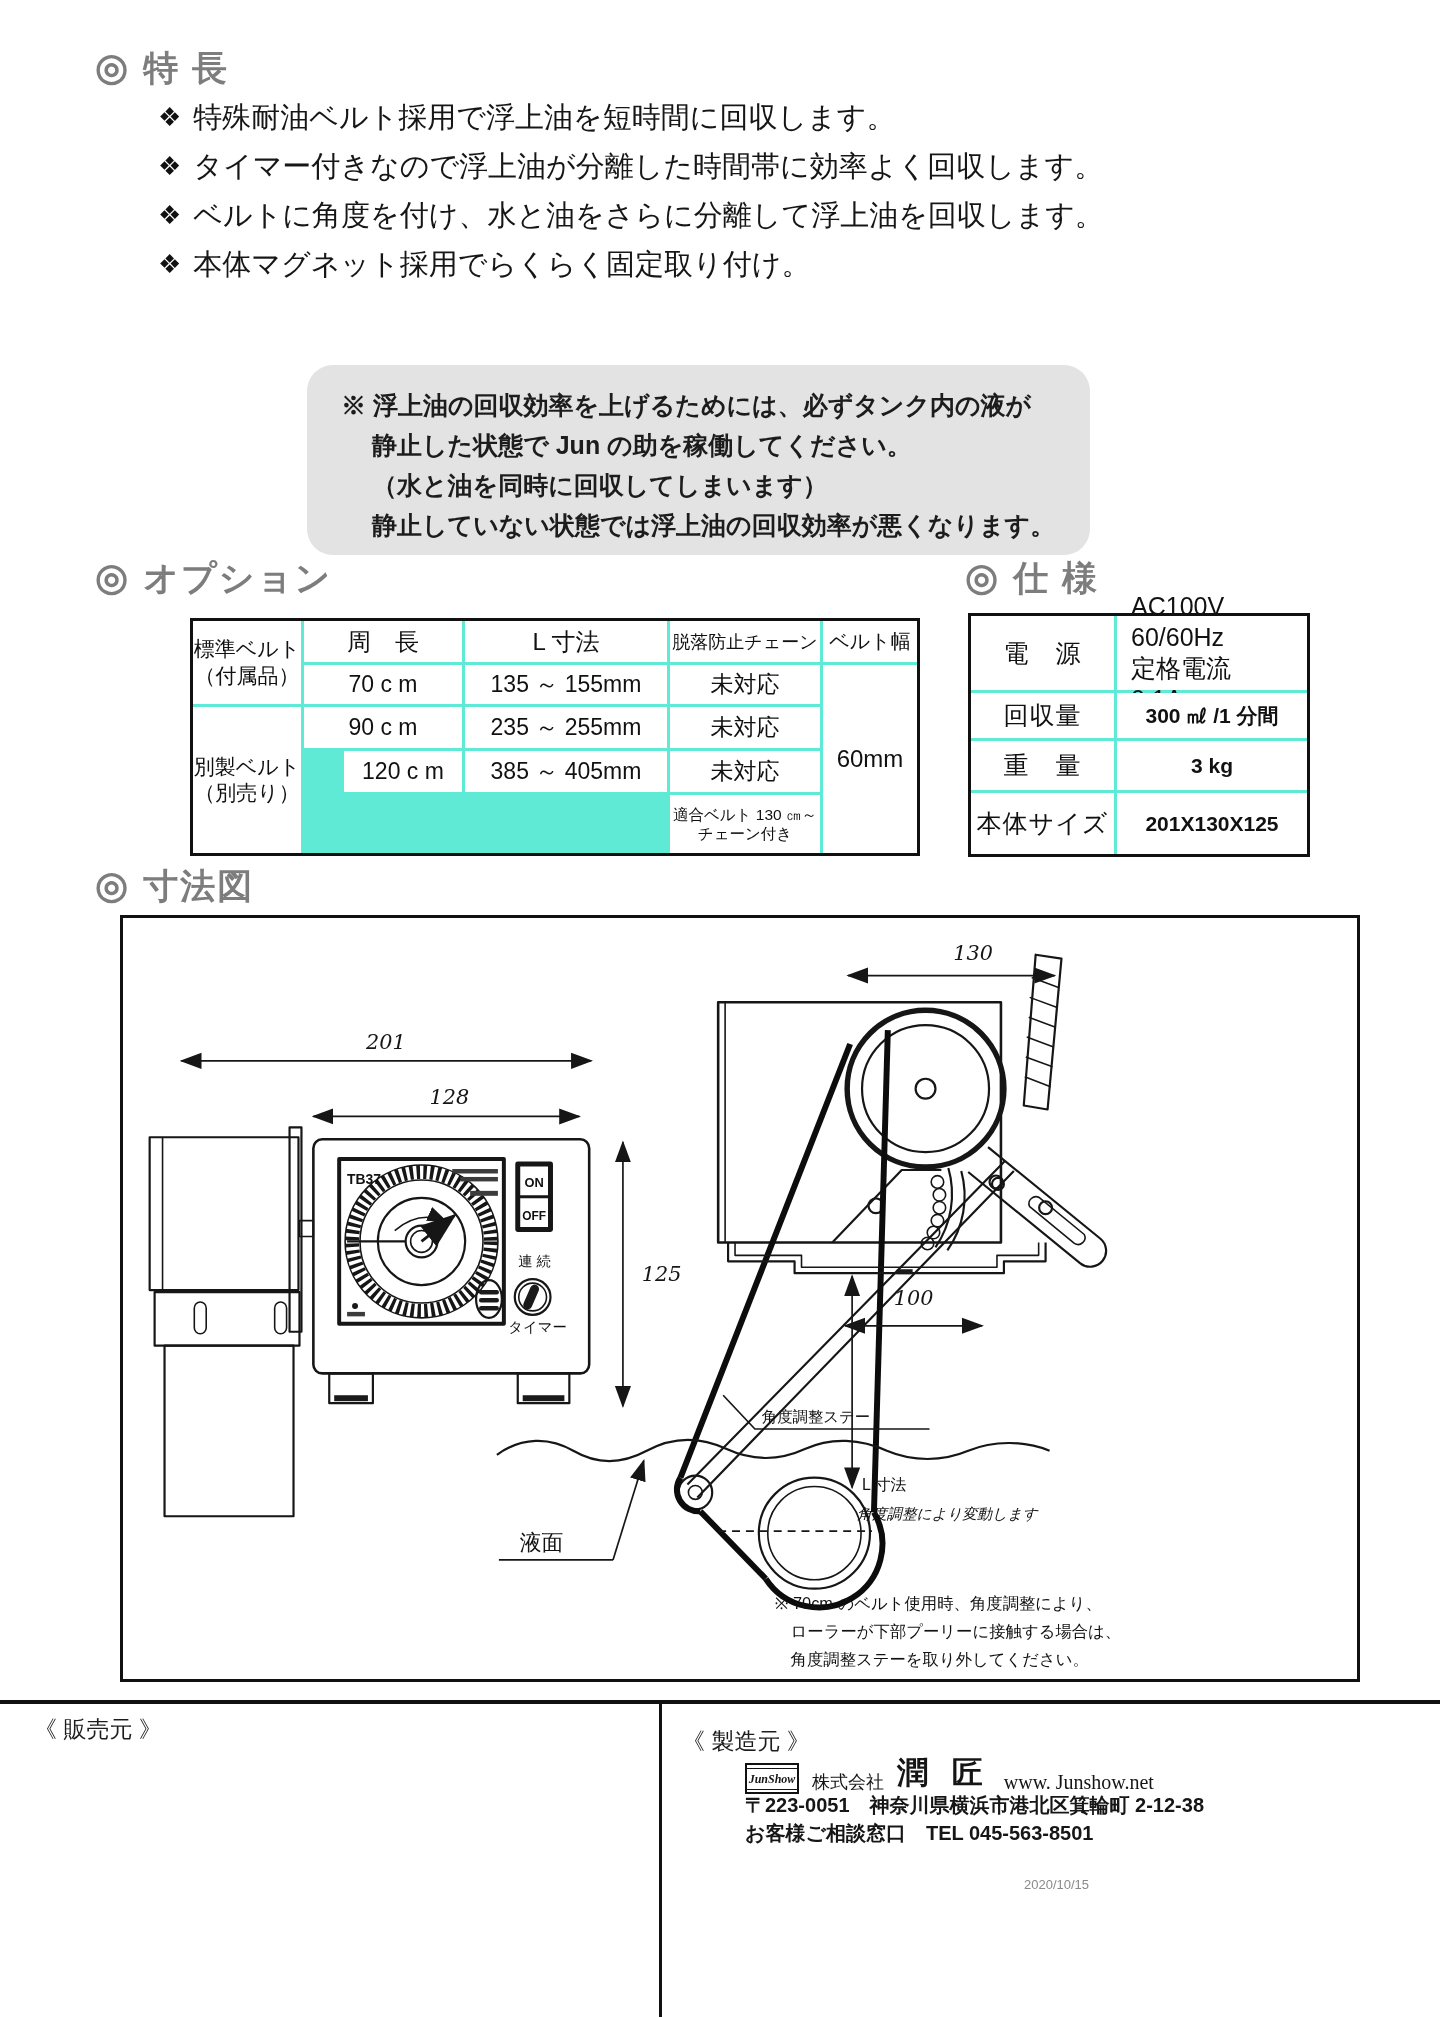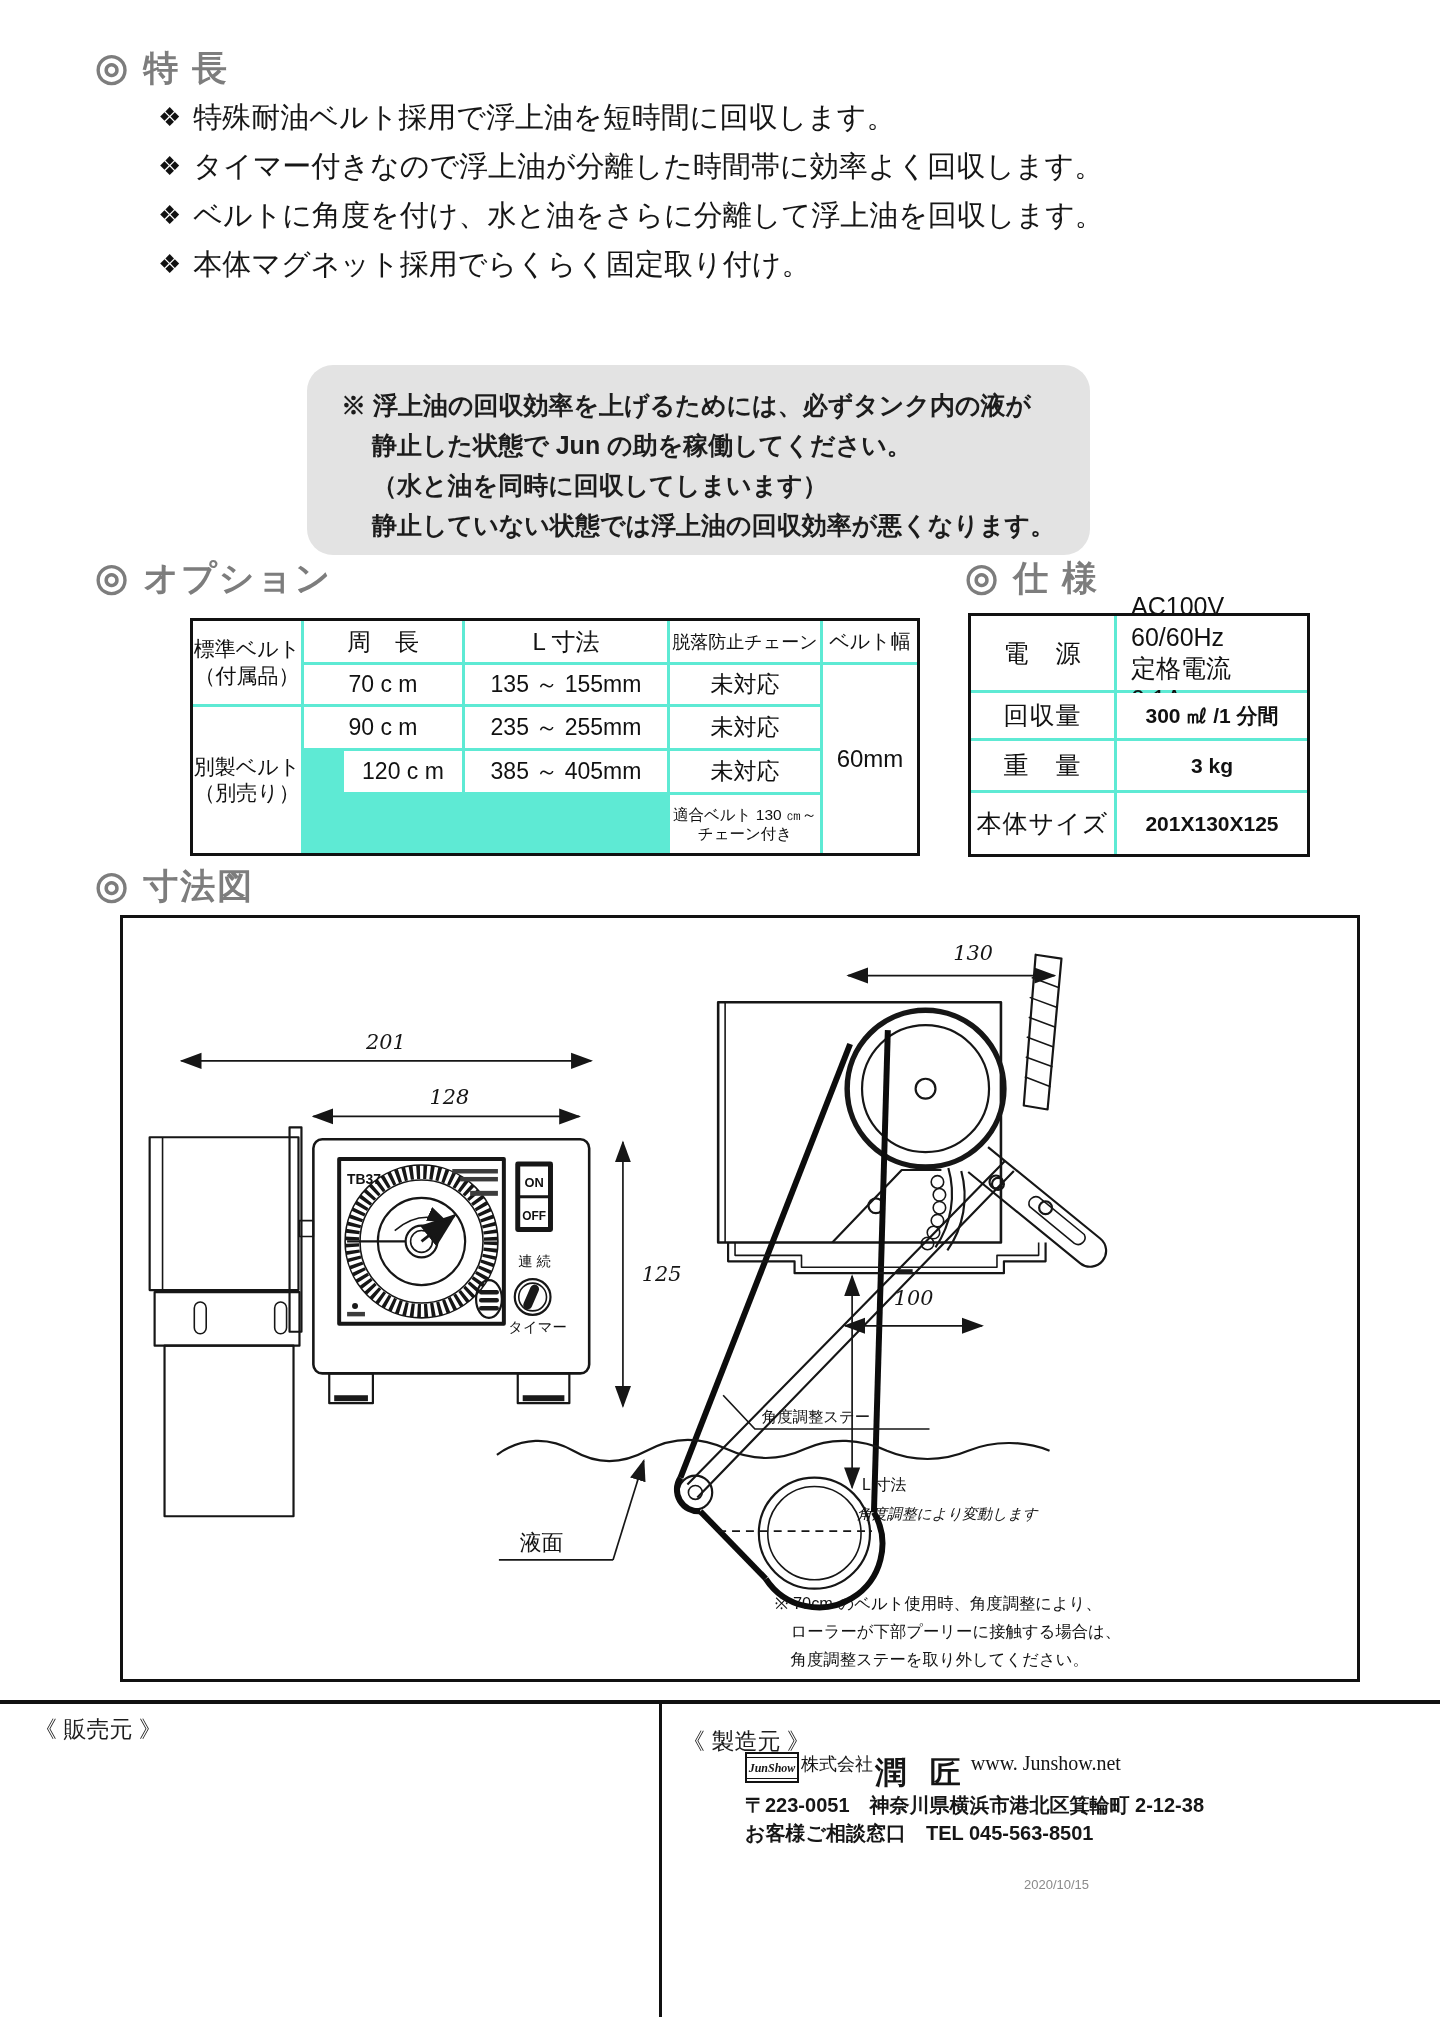--- a/index.html
+++ b/index.html
@@ -40,21 +40,21 @@
   .dimln{stroke:#161616;stroke-width:1.7;fill:none;
          marker-start:url(#ar);marker-end:url(#ar);}
   .leader{stroke:#161616;stroke-width:1.7;fill:none;}
   .dimnum{font-family:"DejaVu Serif","Liberation Serif",serif;font-style:italic;font-size:21px;fill:#161616;}
   .jlbl{font-family:"Liberation Sans",sans-serif;fill:#111;}
   .fillblk{fill:#1a1a1a;stroke:none;}
   .graymark{fill:#3c3c3c;stroke:none;}
   
   .hline{background:#111;}
   .footer-label{font-size:23px;color:#1c1c1c;}
-  .maker-row{display:flex;align-items:flex-start;gap:2px;}
+  .maker-row{display:flex;align-items:flex-end;gap:13px;}
   .logo-box{width:54px;height:31px;border:2px solid #111;box-sizing:border-box;display:flex;align-items:center;justify-content:center;}
   .logo-inner{border:1px solid #111;padding:0 2px;font-family:"Liberation Serif",serif;
               font-weight:bold;font-style:italic;font-size:12px;line-height:20px;}
   .co-prefix{font-size:18px;}
   .co-name{font-family:"Liberation Serif","DejaVu Serif",serif;font-size:31px;font-weight:bold;letter-spacing:8px;}
   .co-web{font-family:"Liberation Serif","DejaVu Serif",serif;font-size:20px;}
   .addr{font-size:20px;font-weight:bold;color:#161616;}
   .date{font-size:13px;color:#8a8a8a;}
 </style>
 </head>

